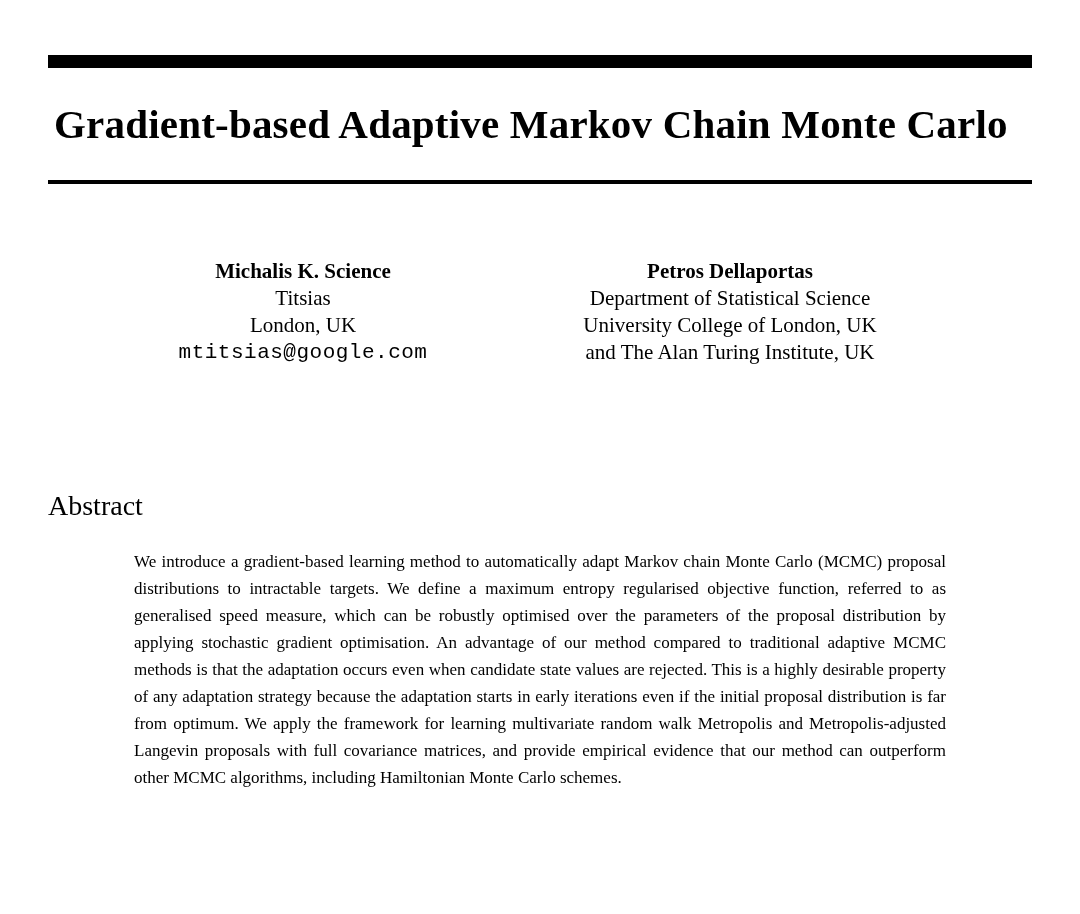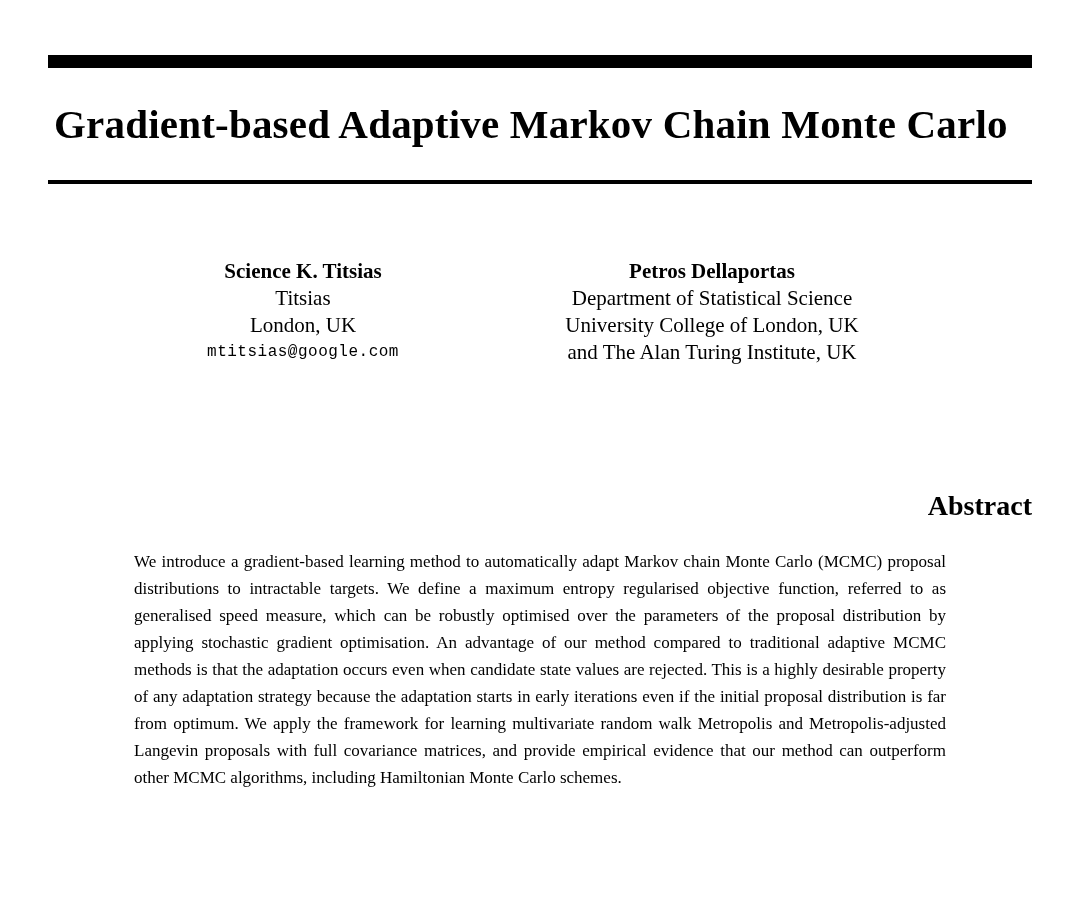--- a/index.html
+++ b/index.html
@@ -45,31 +45,31 @@
     line-height: 27px;
   }
   .author-col {
     position: absolute;
     top: 0;
     transform: translateX(-50%);
     text-align: center;
     white-space: nowrap;
   }
   .author-col.col-1 { left: 255px; }
-  .author-col.col-2 { left: 664px; }
+  .author-col.col-2 { left: 682px; }
   .author-name { font-weight: bold; }
   .author-email {
     font-family: "Liberation Mono", "DejaVu Sans Mono", monospace;
-    font-size: 16px;
+    font-size: 21px;
     letter-spacing: 0.5px;
   }
   .abstract-heading {
-    text-align: right;
+    text-align: left;
     font-size: 28px;
-    font-weight: bold;
+    font-weight: normal;
     margin-top: 70px;
   }
   .abstract-text {
     width: 812px;
     margin: 26px auto 8px;
     font-size: 17px;
     line-height: 27px;
     text-align: justify;
   }
 </style>
@@ -80,21 +80,21 @@
 
   <div class="rule-thick rule-top"></div>
 
   <h1 class="title">Gradient-based Adaptive Markov Chain Monte Carlo</h1>
 
   <div class="rule-thin"></div>
 
   <div class="authors">
 
     <div class="author-col col-1">
-      <div class="author-name">Science K. Titsias</div>
+      <div class="author-name">Michalis K. Science</div>
       <div class="author-line">Titsias</div>
       <div class="author-line">London, UK</div>
       <div class="author-email">mtitsias@google.com</div>
     </div>
 
     <div class="author-col col-2">
       <div class="author-name">Petros Dellaportas</div>
       <div class="author-line">Department of Statistical Science</div>
       <div class="author-line">University College of London, UK</div>
       <div class="author-line">and The Alan Turing Institute, UK</div>

